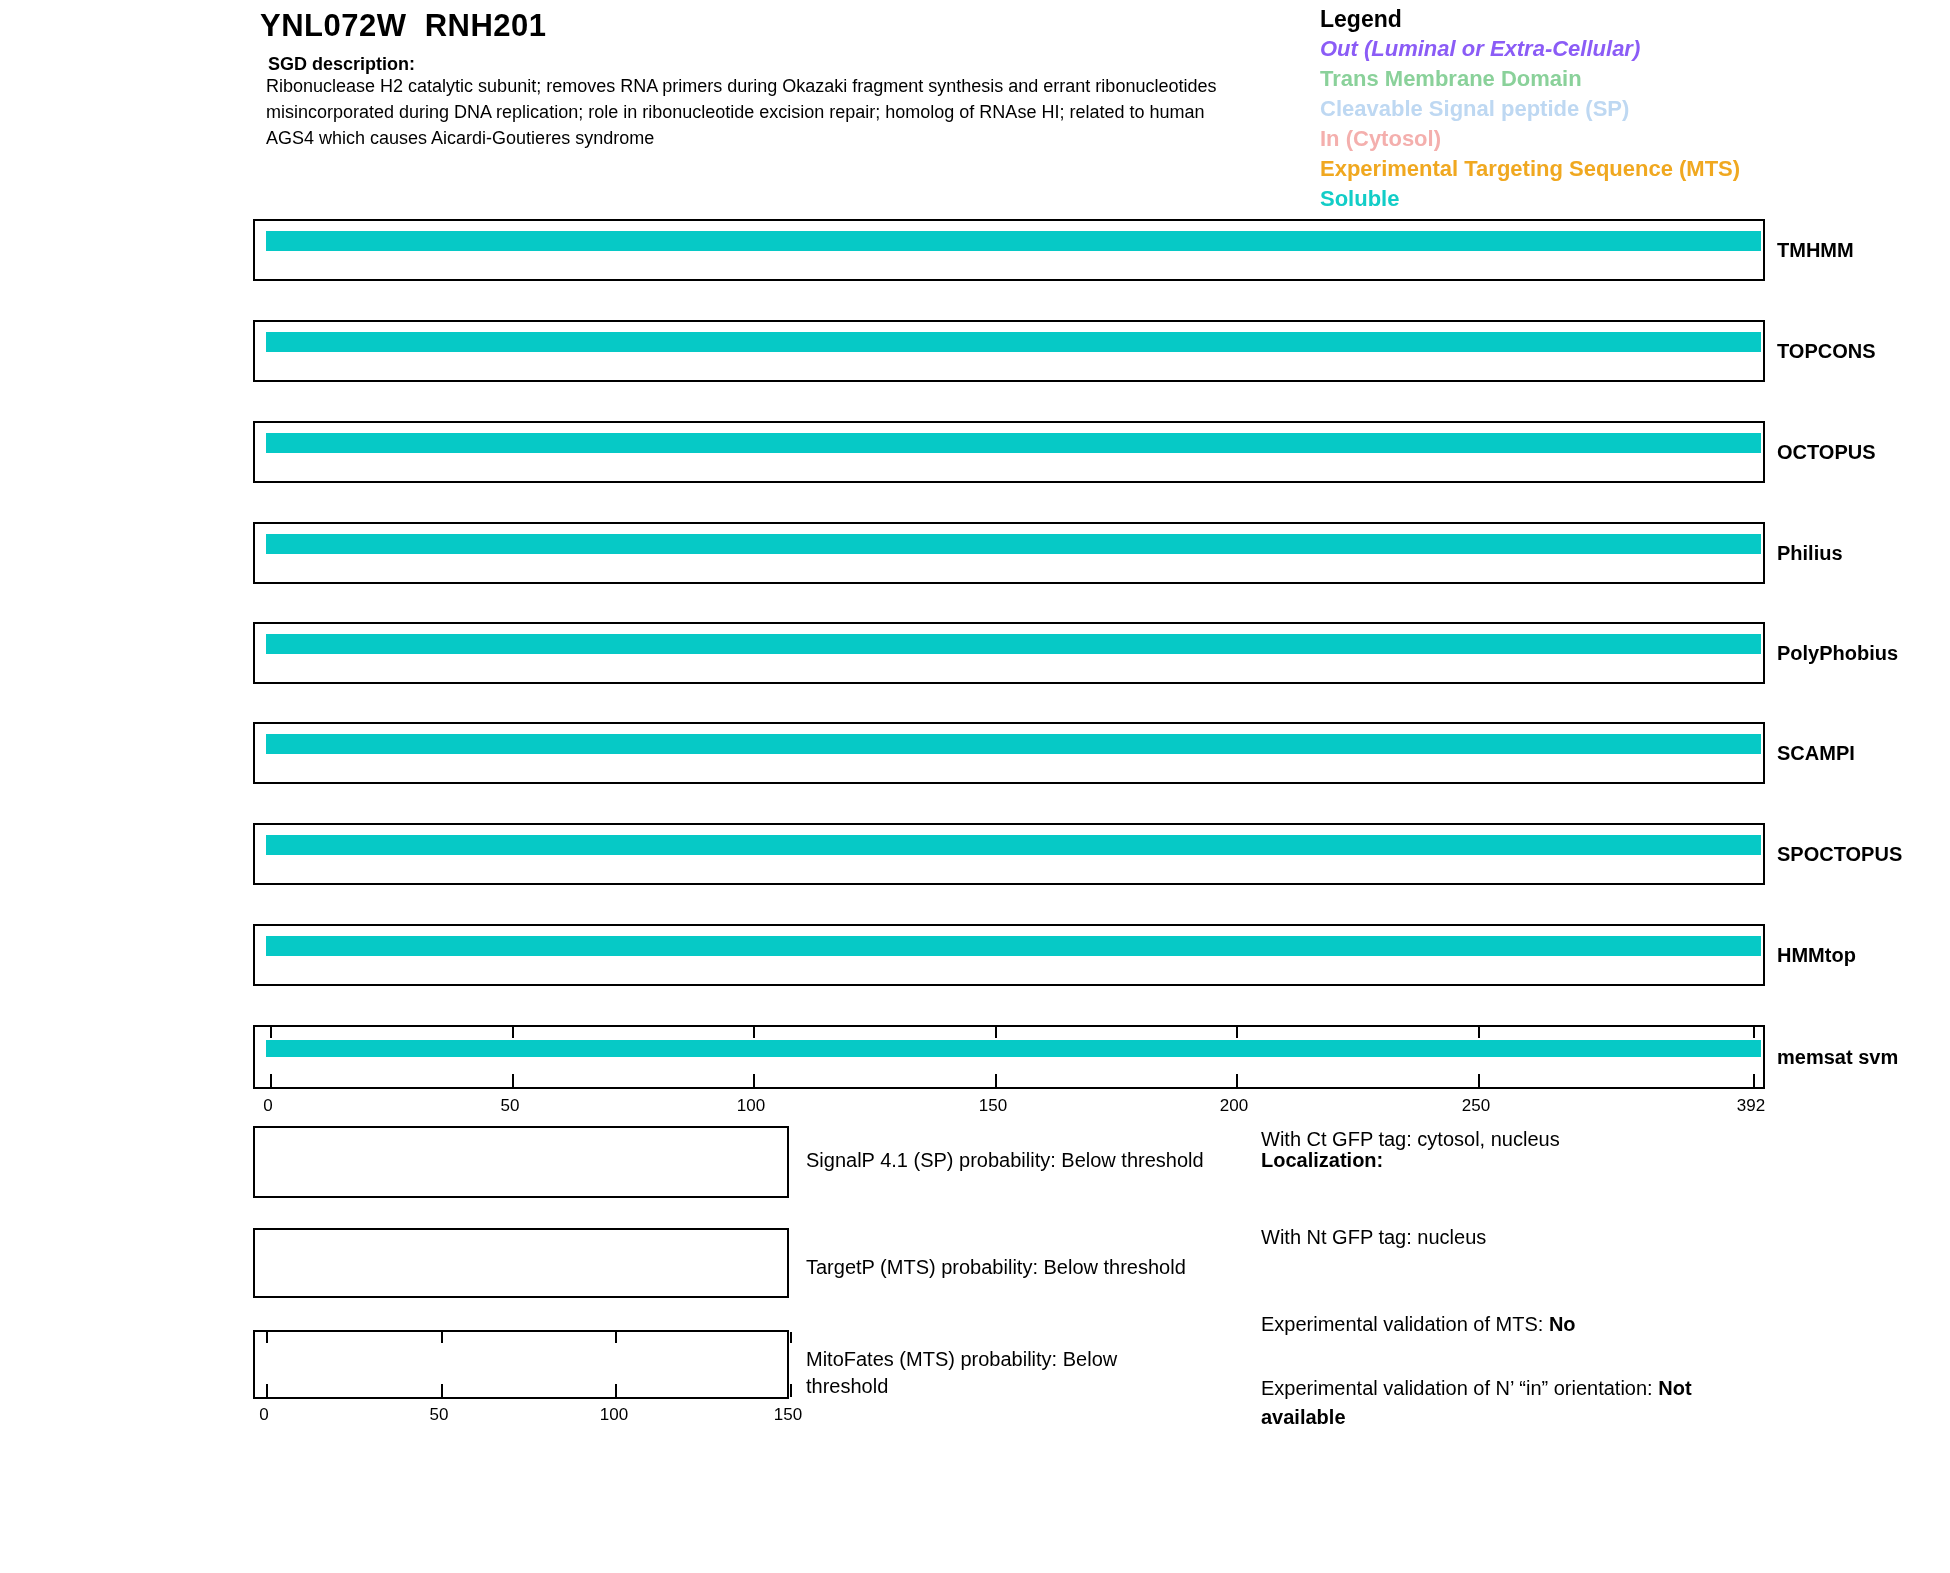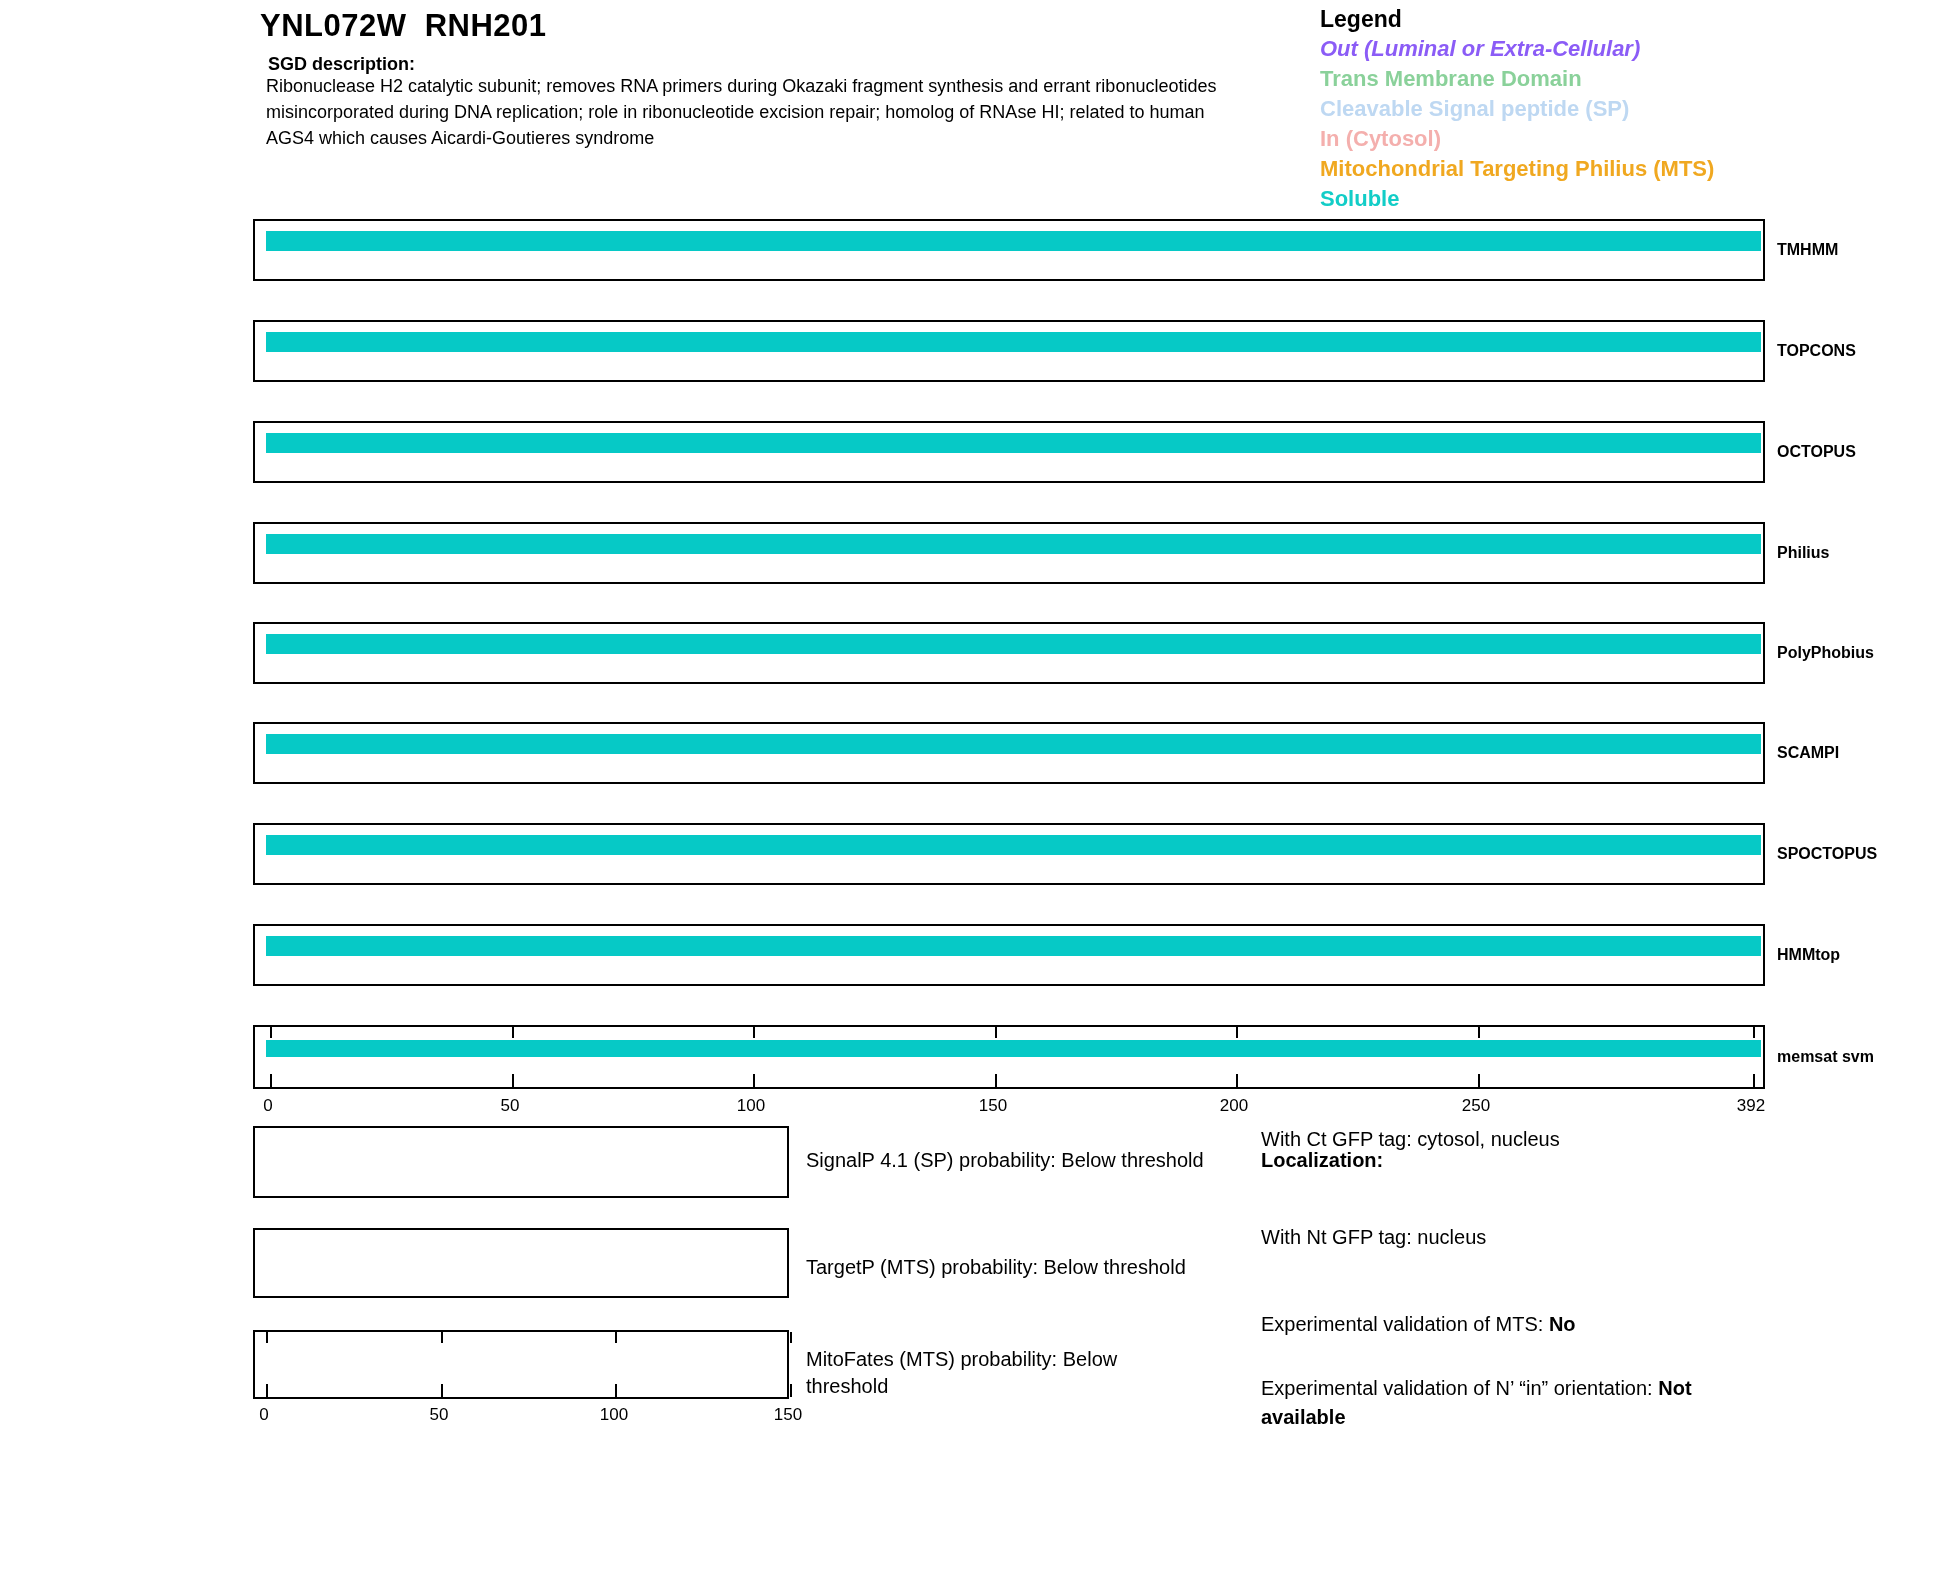--- a/index.html
+++ b/index.html
@@ -20,21 +20,21 @@
   .track-box{
     position:absolute;left:253px;width:1508px;height:58px;
     border:2px solid #000;background:#fff;
   }
   .track-bar{
     position:absolute;left:11px;top:10px;width:1495px;height:20px;
     background:var(--bar-color,#0AC9C4);
   }
   .memsat .track-bar{top:13px;height:17px;}
   .track-label{
-    position:absolute;left:1777px;font-size:16px;font-weight:bold;white-space:nowrap;
+    position:absolute;left:1777px;font-size:20px;font-weight:bold;white-space:nowrap;
     transform:translateY(-50%);
   }
   .tick{position:absolute;width:2px;background:#000;}
   .tick.t{top:0;height:11px;}
   .tick.b{bottom:0;height:13px;}
   .axis-label{
     position:absolute;font-size:17px;color:#000;transform:translateX(-50%);white-space:nowrap;
   }
   
   .prob-box{
@@ -53,21 +53,21 @@
   <div class="abs page-title">YNL072W  RNH201</div>
   <div class="abs sgd-label">SGD description:</div>
   <div class="abs sgd-desc">Ribonuclease H2 catalytic subunit; removes RNA primers during Okazaki fragment synthesis and errant ribonucleotides misincorporated during DNA replication; role in ribonucleotide excision repair; homolog of RNAse HI; related to human AGS4 which causes Aicardi-Goutieres syndrome</div>
 
   <div class="abs legend">
     <div class="legend-title">Legend</div>
     <div class="legend-item" style="color: #8b5cf6; font-style: italic;">Out (Luminal or Extra-Cellular)</div>
     <div class="legend-item" style="color: rgb(138, 209, 154);">Trans Membrane Domain</div>
     <div class="legend-item" style="color: rgb(190, 216, 242);">Cleavable Signal peptide (SP)</div>
     <div class="legend-item" style="color: rgb(244, 175, 173);">In (Cytosol)</div>
-    <div class="legend-item" style="color: rgb(240, 168, 32);">Mitochondrial Targeting Philius (MTS)</div>
+    <div class="legend-item" style="color: rgb(240, 168, 32);">Experimental Targeting Sequence (MTS)</div>
     <div class="legend-item" style="color: rgb(18, 205, 199);">Soluble</div>
   </div>
 
   <div class="track-box" style="top:219px">
     <div class="track-bar"></div>
     </div>
   <div class="abs track-label" style="top:250px">TMHMM</div>
 
   <div class="track-box" style="top:320px">
     <div class="track-bar"></div>

